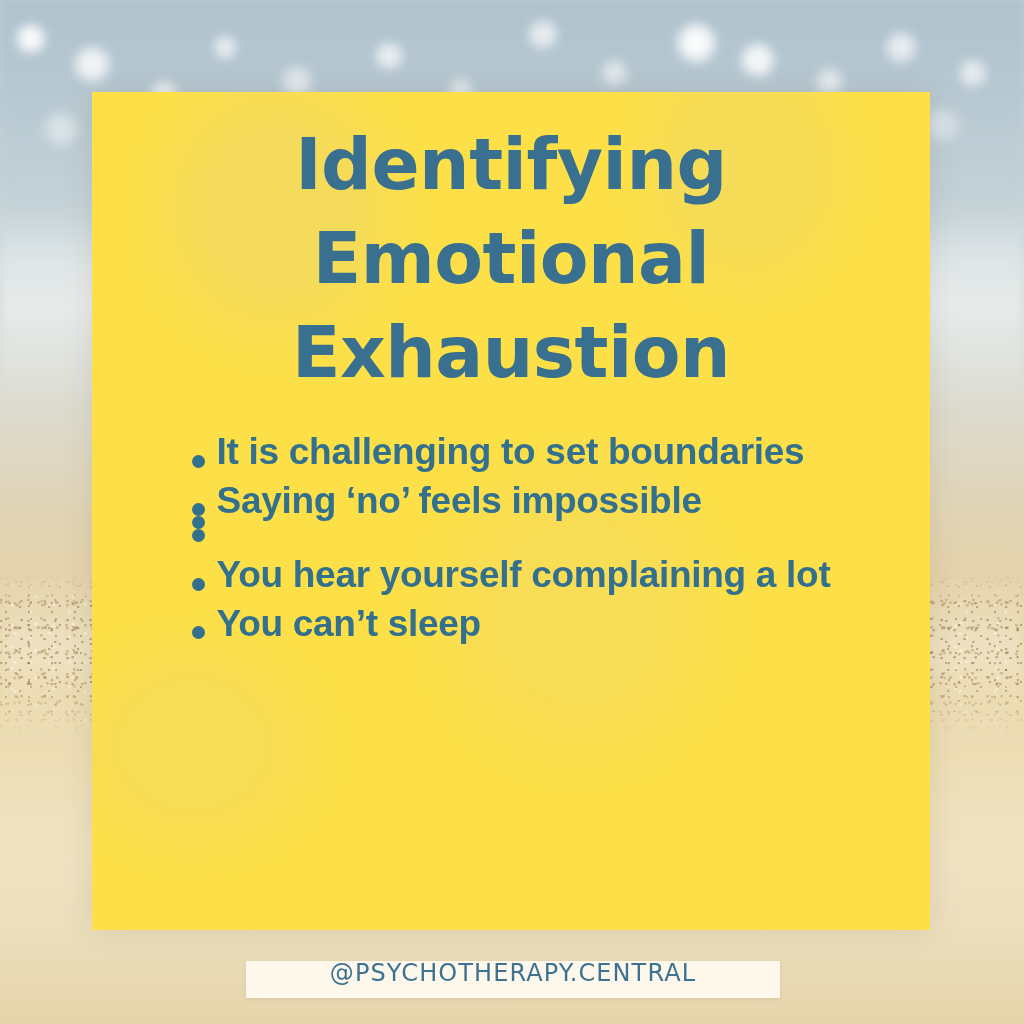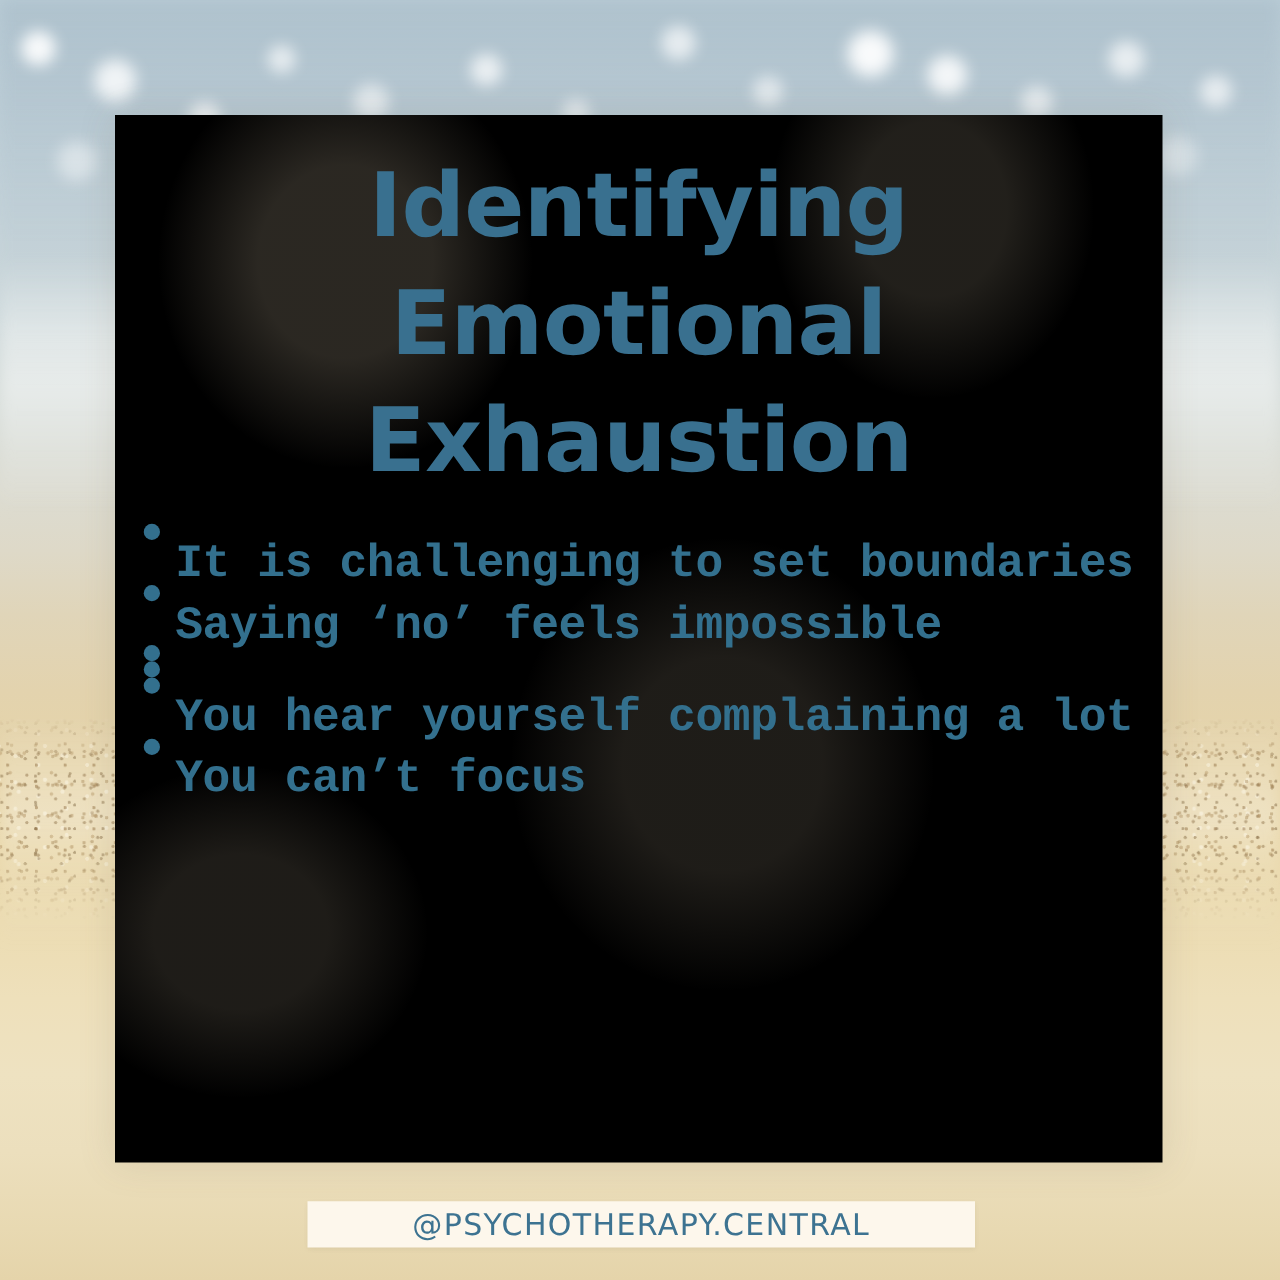--- a/index.html
+++ b/index.html
@@ -123,21 +123,21 @@
     position:absolute; left:19%; top:45%; width:70px; height:26px;
     background:rgba(150,118,88,.42);
     border-radius:50%;
     filter:blur(9px);
   }
 
   
   #card {
     position:absolute;
     left:92px; top:92px; width:838px; height:838px;
-    background:#000000;
+    background:#fde047;
     z-index:2;
     box-shadow:0 0 28px rgba(120,105,80,.16);
     padding:26px 18px 0 18px;
     display:flex;
     flex-direction:column;
   }
   
   #card::after {
     content:"";
     position:absolute; inset:0; pointer-events:none;
@@ -164,23 +164,23 @@
   #list {
     list-style:none;
     margin:28px 0 0 0;
     padding:0;
     position:relative;
     z-index:1;
     align-self:center;
   }
   #list li {
     display:flex;
-    align-items:flex-start;
+    align-items:flex-end;
     color:#33708e;
-    font-family:Liberation Mono, monospace;
+    font-family:Liberation Sans, sans-serif;
     font-weight:bold;
     font-size:37px;
     line-height:48.5px;
     letter-spacing:-0.3px;
     white-space:nowrap;
   }
   .bullet {
     flex:0 0 auto;
     width:13px; height:13px;
     border-radius:50%;
@@ -190,21 +190,20 @@
     top:-9px;
   }
 
   
   #handle-band {
     position:absolute;
     left:246px; top:961px; width:534px; height:37px;
     background:#fdf7ec;
     z-index:3;
     display:flex;
-    align-items:center;
     justify-content:center;
     box-shadow:0 1px 4px rgba(120,105,80,.14);
   }
   #handle-text {
     color:#3d7391;
     font-family:"DejaVu Sans", sans-serif;
     font-weight:normal;
     font-size:24px;
     letter-spacing:1.1px;
     line-height:1;
@@ -244,20 +243,20 @@
     </li>
     <li>
       <span class="bullet"></span>
     </li>
     <li>
       <span class="bullet"></span>
       <span>You hear yourself complaining a lot</span>
     </li>
     <li>
       <span class="bullet"></span>
-      <span>You can’t focus</span>
+      <span>You can’t sleep</span>
     </li>
   </ul>
 </div>
 
 <div id="handle-band">
   <span id="handle-text">@PSYCHOTHERAPY.CENTRAL</span>
 </div>
 
 </body></html>

